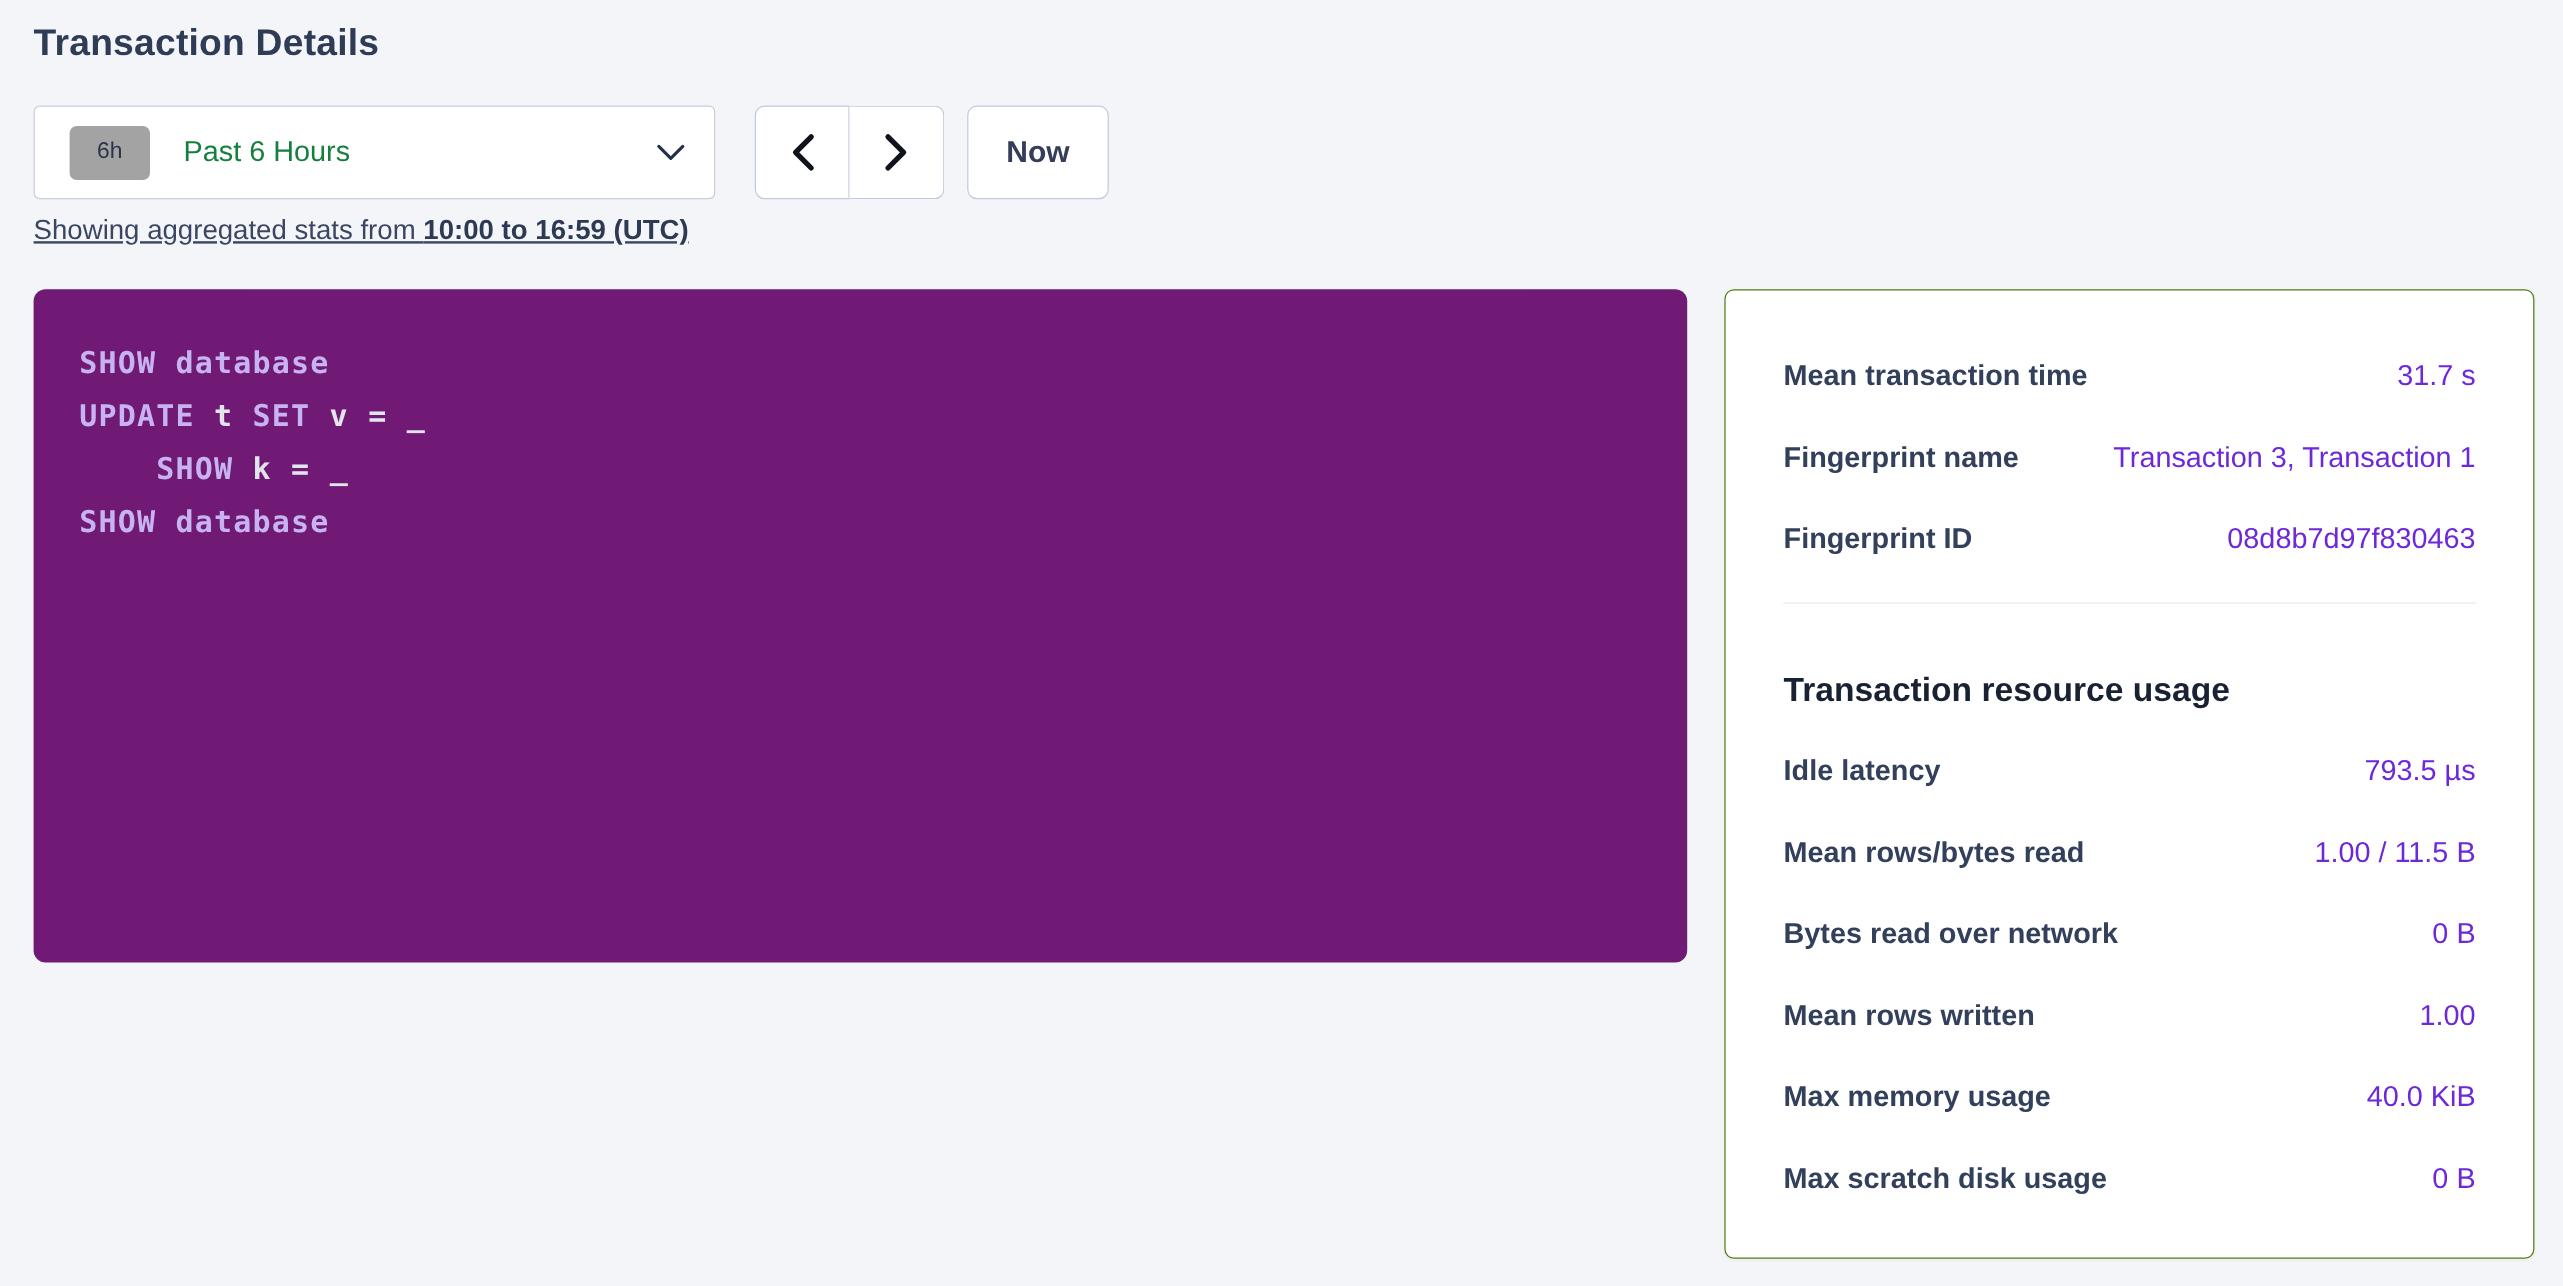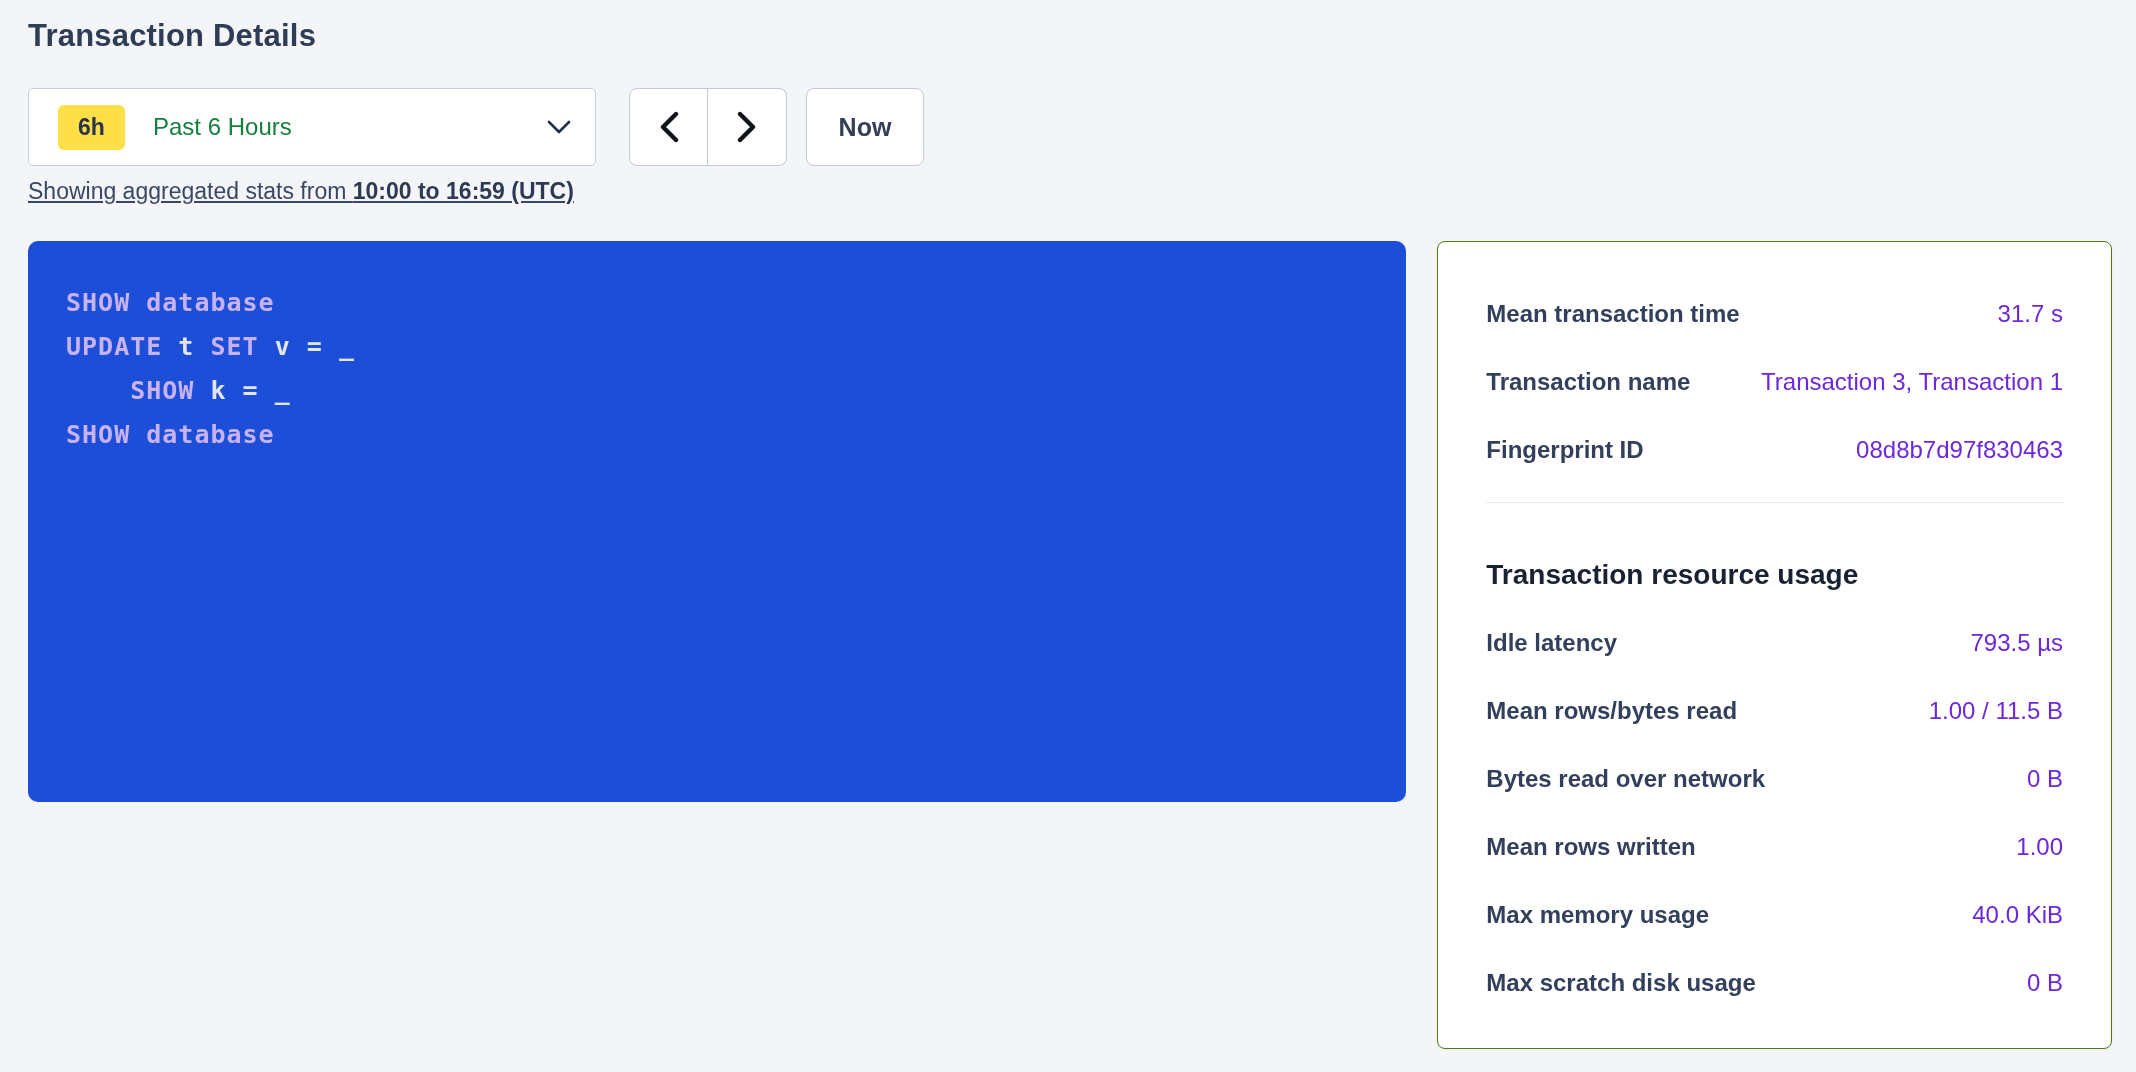--- a/index.html
+++ b/index.html
@@ -31,24 +31,24 @@
     width: 568px;
     background: #ffffff;
     border: 1px solid #c9cedb;
     border-radius: 5px;
     display: flex;
     align-items: center;
     padding: 0 24px 0 29px;
     cursor: pointer;
   }
   .time-badge {
-    background: #fde047;
+    background: #a3a3a3;
     color: #2a3349;
-    font-weight: 700;
-    font-size: 23px;
+    font-weight: 400;
+    font-size: 19px;
     border-radius: 6px;
     width: 67px;
     height: 45px;
     display: flex;
     align-items: center;
     justify-content: center;
     flex: 0 0 auto;
   }
   .time-label {
     margin-left: 28px;
@@ -103,21 +103,21 @@
   
   .main-row {
     margin-top: 35px;
     display: flex;
     align-items: flex-start;
   }
 
   .sql-box {
     width: 1388px;
     height: 561px;
-    background: #1d4ed8;
+    background: #701a75;
     border-radius: 10px;
     padding: 40px 38px;
     overflow: hidden;
   }
   .code-line {
     font-family: "DejaVu Sans Mono", "Liberation Mono", monospace;
     font-size: 25px;
     font-weight: 700;
     line-height: 44px;
     white-space: pre;
@@ -213,21 +213,21 @@
       <div class="code-line"><span class="tok-kw">SHOW database</span></div>
     </div>
 
     <div class="stats-card">
 
       <div class="stat-row">
         <span class="stat-label">Mean transaction time</span>
         <span class="stat-value">31.7 s</span>
       </div>
       <div class="stat-row">
-        <span class="stat-label">Transaction name</span>
+        <span class="stat-label">Fingerprint name</span>
         <span class="stat-value">Transaction 3, Transaction 1</span>
       </div>
       <div class="stat-row">
         <span class="stat-label">Fingerprint ID</span>
         <span class="stat-value">08d8b7d97f830463</span>
       </div>
 
       <hr class="card-divider">
 
       <div class="section-heading">Transaction resource usage</div>

